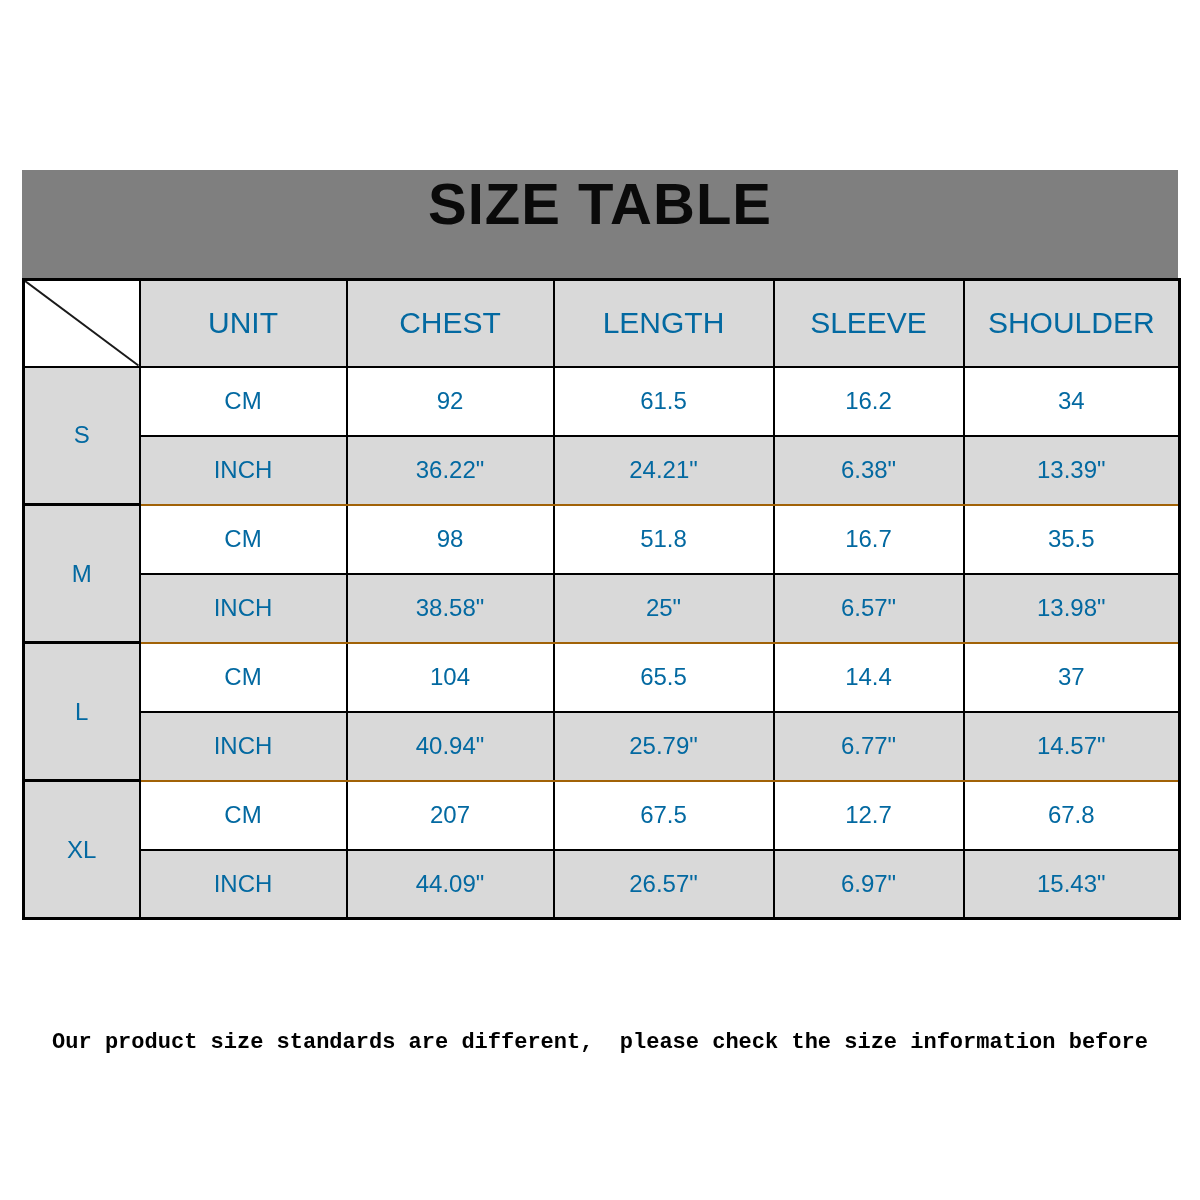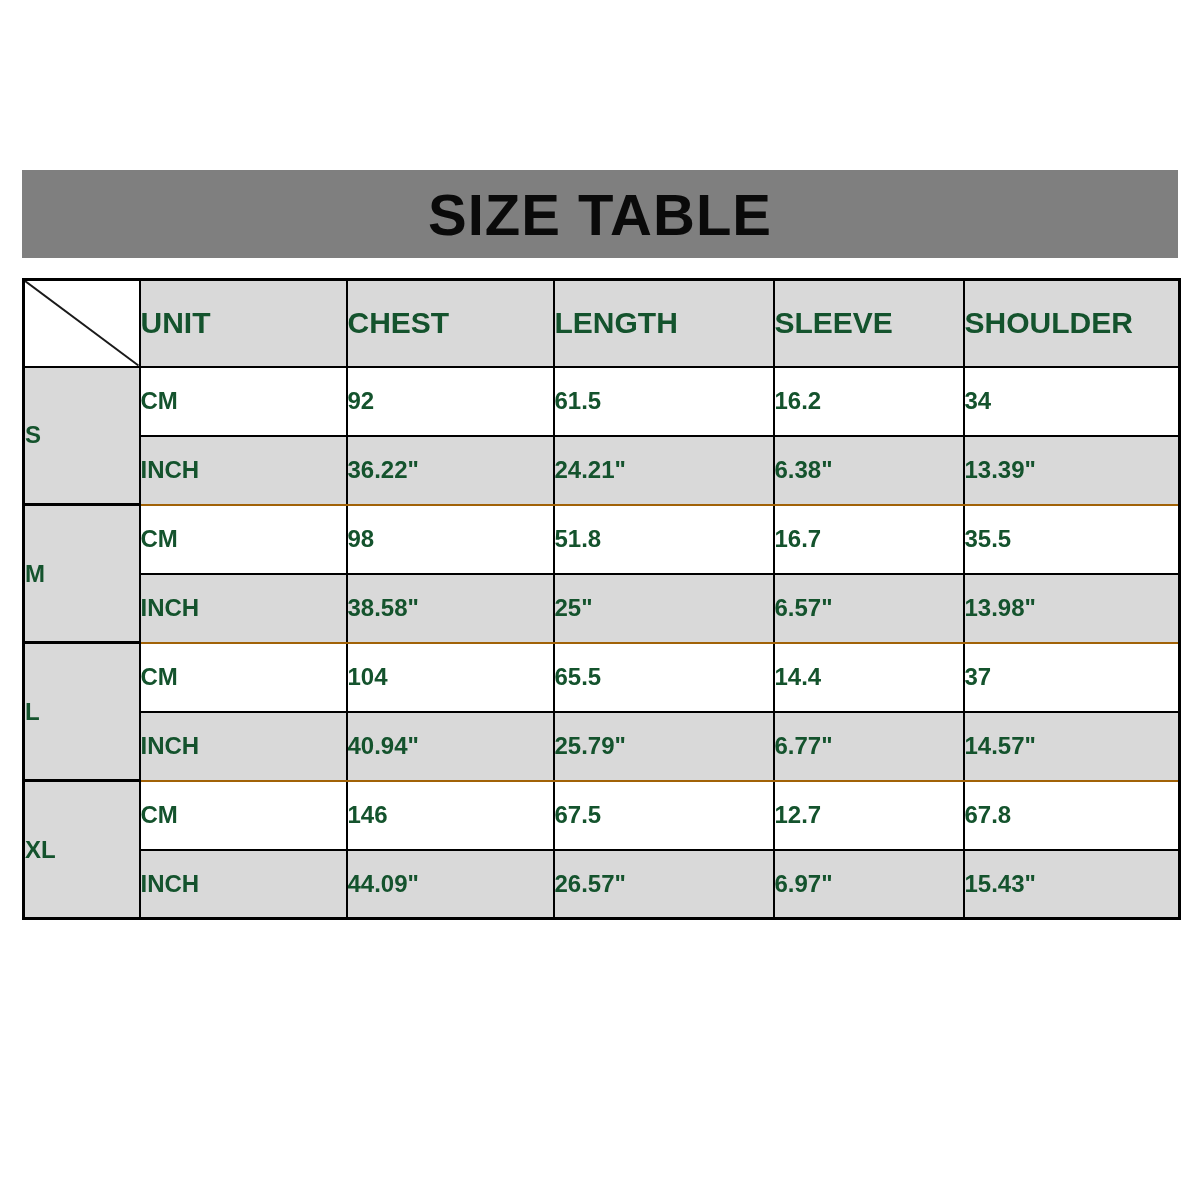--- a/index.html
+++ b/index.html
@@ -5,38 +5,38 @@
   html,body{margin:0;padding:0;background:#ffffff;}
   .page{
     position:relative;
     width:1200px;height:1200px;
     background:#ffffff;
     font-family:"Liberation Sans",sans-serif;
     overflow:hidden;
   }
   .banner{
     position:absolute;left:22px;top:170px;
-    width:1156px;height:88px;
+    width:1156px;height:108px;
     background:#7f7f7f;
-    display:flex;align-items:center;justify-content:center;
+    display:flex;align-items:flex-start;justify-content:center;
   }
   .banner .title{
     font-size:58px;font-weight:bold;color:#0a0a0a;letter-spacing:1px;
   }
   table.size-table{
     position:absolute;left:22px;top:278px;
     width:1156px;
     border-collapse:collapse;
     table-layout:fixed;
     border:3px solid #000;
   }
   .size-table th,.size-table td{
     border:2px solid #000;
-    text-align:left;vertical-align:middle;
-    font-weight:bold;color:#14532d;
+    text-align:center;vertical-align:middle;
+    font-weight:normal;color:#0369a1;
     padding:0;overflow:hidden;
   }
   .size-table thead tr{height:87px;}
   .size-table thead th{background:#d9d9d9;font-size:30px;}
   .size-table tbody tr{height:69px;}
   .size-table tbody td{font-size:24px;}
   .size-table td.diag{background:#ffffff;position:relative;padding:0;}
   .size-table td.diag svg{position:absolute;left:0;top:0;width:100%;height:100%;display:block;}
   .size-table td.white{background:#ffffff;}
   .size-table td.gray{background:#d9d9d9;}
@@ -125,31 +125,32 @@
         <tr class="group-end">
           <td class="gray">INCH</td>
           <td class="gray">40.94"</td>
           <td class="gray">25.79"</td>
           <td class="gray">6.77"</td>
           <td class="gray">14.57"</td>
         </tr>
         <tr>
           <td class="size-label" rowspan="2">XL</td>
           <td class="white">CM</td>
-          <td class="white">146</td>
+          <td class="white">207</td>
           <td class="white">67.5</td>
           <td class="white">12.7</td>
           <td class="white">67.8</td>
         </tr>
         <tr class="group-end">
           <td class="gray">INCH</td>
           <td class="gray">44.09"</td>
           <td class="gray">26.57"</td>
           <td class="gray">6.97"</td>
           <td class="gray">15.43"</td>
         </tr>
       </tbody>
   </table>
 
   <div class="footer">
+    <div>Our product size standards are different,  please check the size information before</div>
   </div>
 
 </div>
 
 </body></html>

